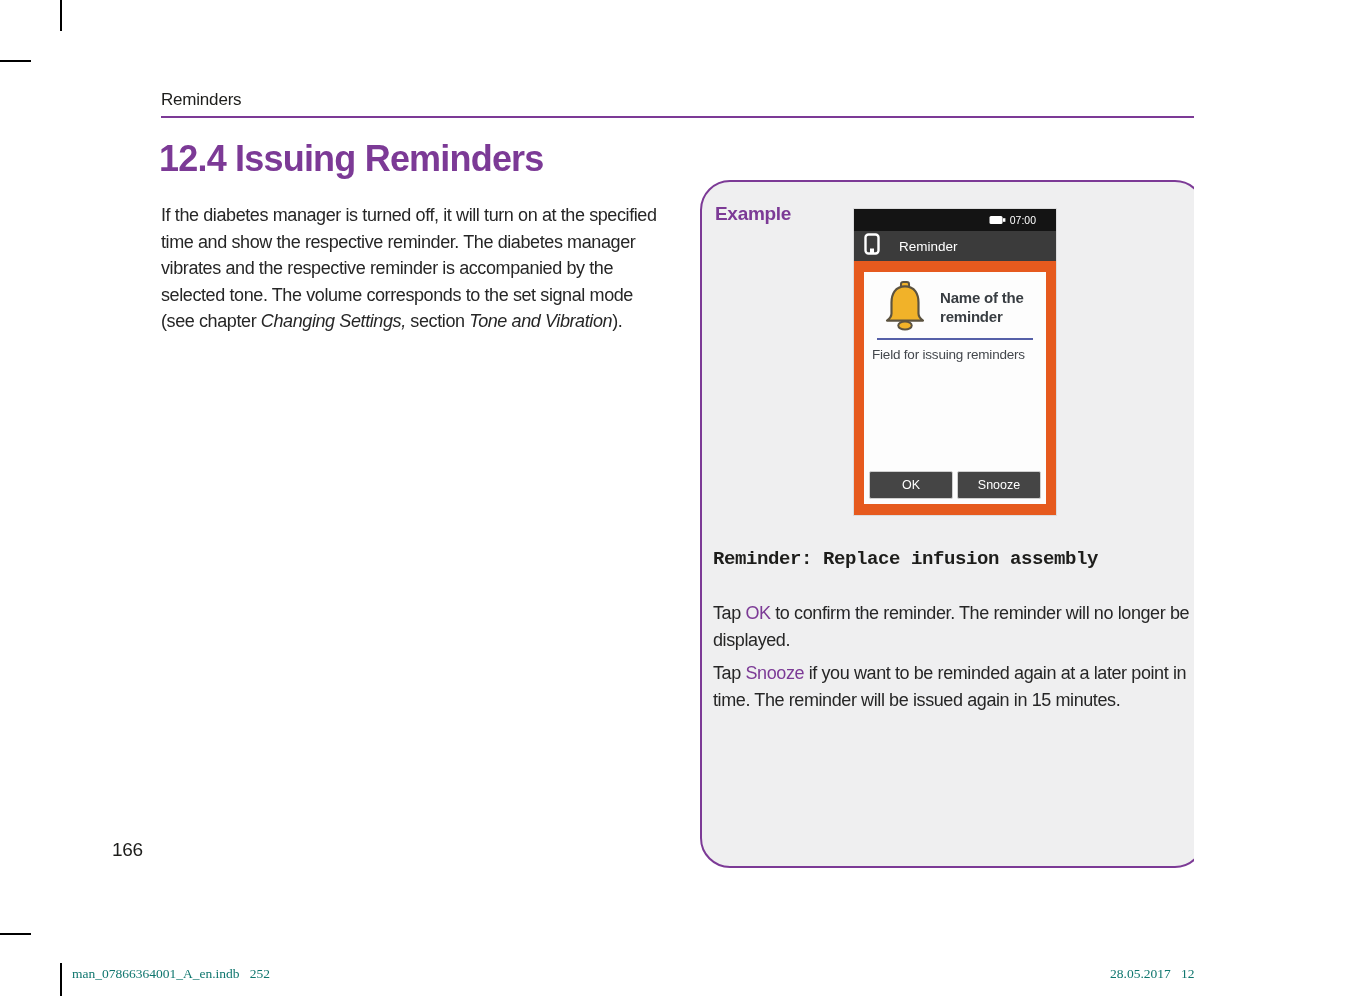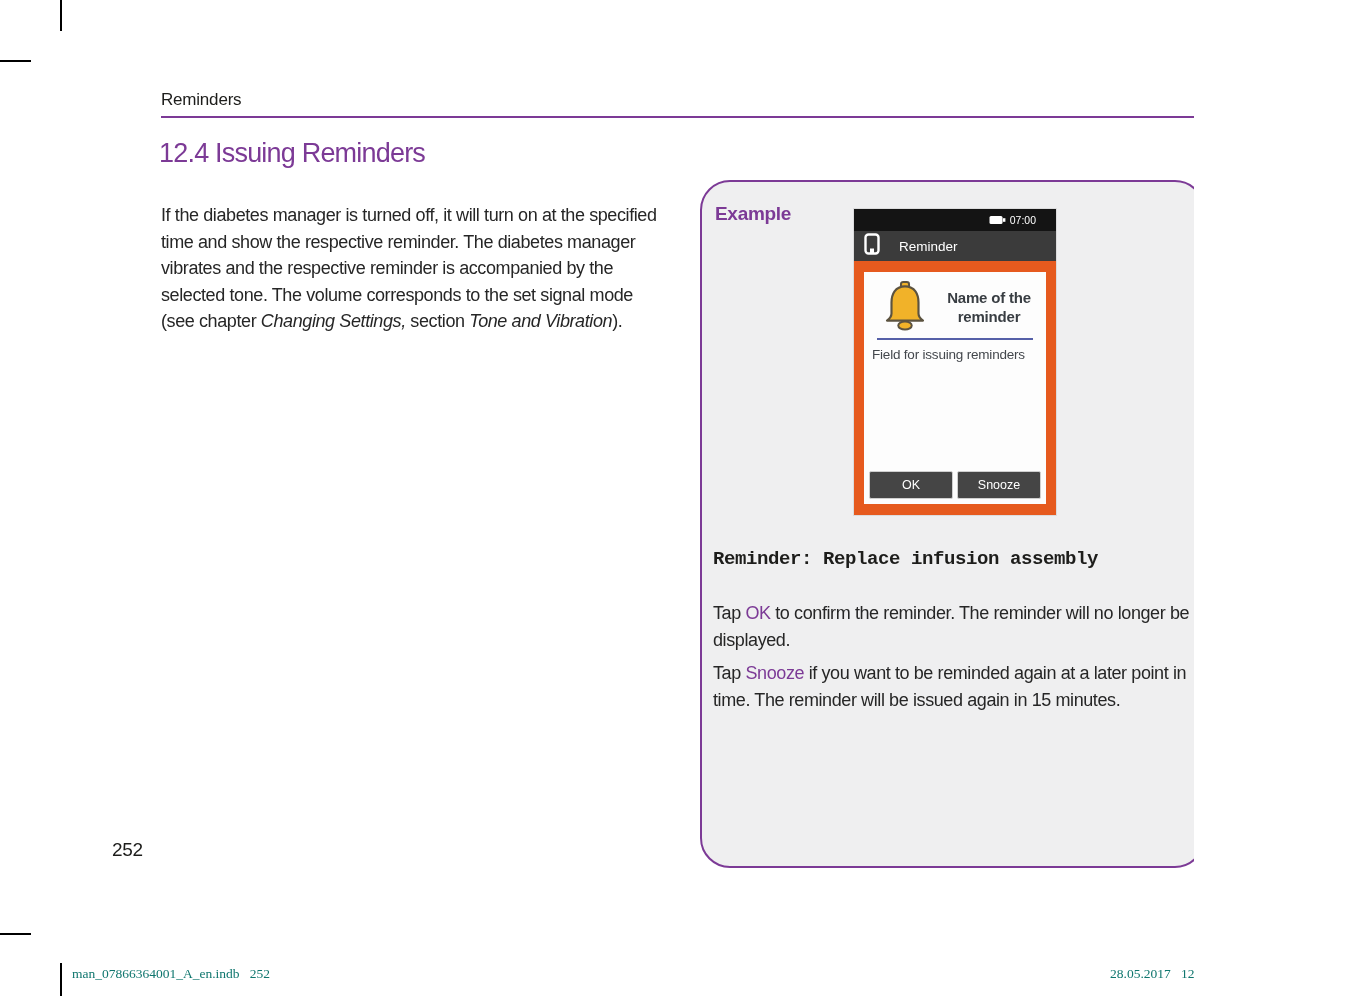--- a/index.html
+++ b/index.html
@@ -14,21 +14,21 @@
   .canvas{position:relative;width:1194px;height:996px;background:#ffffff;overflow:hidden;}
 
   
   .crop{position:absolute;background:#000;}
   .crop.v{width:1.5px;height:31px;}
   .crop.h{height:1.5px;width:31px;}
 
   
   .running-head{position:absolute;left:161px;top:90px;font-size:17px;color:#1d1d1b;letter-spacing:-0.2px;}
   .head-rule{position:absolute;left:161px;top:116px;width:1044px;height:2px;background:var(--accent);}
-  .section-title{position:absolute;left:159px;top:138px;font-size:27px;font-weight:normal;color:var(--accent);letter-spacing:-0.8px;}
+  .section-title{position:absolute;left:159px;top:138px;font-size:36px;font-weight:bold;color:var(--accent);letter-spacing:-0.8px;}
   .body-par{position:absolute;left:161px;width:500px;font-size:18px;line-height:26.5px;letter-spacing:-0.4px;color:var(--ink);}
   .par-1{top:202px;}
   .par-2{top:360px;}
   .page-number{position:absolute;left:112px;top:839px;font-size:19px;letter-spacing:-0.3px;color:#1d1d1b;}
 
   
   .example-box{position:absolute;left:700px;top:180px;width:505px;height:688px;background:#efeff0;border:2px solid var(--accent);border-radius:30px;}
   .example-label{position:absolute;left:13px;top:21px;font-size:19px;font-weight:bold;color:var(--accent);letter-spacing:-0.3px;}
   .caption-title{position:absolute;left:11px;top:366px;font-size:19px;font-weight:bold;color:#1d1d1b;letter-spacing:-0.4px;font-family:Liberation Mono, monospace;}
   .ex-par{position:absolute;left:11px;width:488px;font-size:18px;line-height:26.5px;letter-spacing:-0.4px;color:var(--ink);}
@@ -38,21 +38,21 @@
 
   
   .device{position:absolute;left:152px;top:27px;width:202px;height:306px;background:var(--orange);box-shadow:0 0 0 1px rgba(0,0,0,0.08);}
   .dev-status{position:absolute;left:0;top:0;width:100%;height:22px;background:#141414;display:flex;align-items:center;justify-content:flex-end;padding:0 20px;gap:4px;}
   .dev-time{color:#fff;font-size:10.5px;}
   .dev-header{position:absolute;left:0;top:22px;width:100%;height:30px;background:#3b3b3b;display:flex;align-items:center;gap:19px;padding:0 10px;}
   .dev-header-title{color:#fff;font-size:13.5px;}
   .dev-body{position:absolute;left:0;top:52px;width:100%;height:254px;background:var(--orange);}
   .dev-card{position:absolute;left:10px;top:11px;width:182px;height:232px;background:#fdfdfd;}
   .bell-wrap{position:absolute;left:14px;top:7px;width:54px;height:58px;}
-  .reminder-name{position:absolute;left:76px;top:16px;width:98px;font-size:15px;line-height:19px;font-weight:bold;color:#383d42;letter-spacing:-0.2px;text-align:center;}
+  .reminder-name{position:absolute;left:76px;top:16px;width:98px;font-size:15px;line-height:19px;font-weight:bold;color:#383d42;letter-spacing:-0.2px;}
   .card-sep{position:absolute;left:13px;right:13px;top:66px;height:1.5px;background:#5560a8;}
   .field-text{position:absolute;left:8px;top:75px;font-size:13.5px;color:#43474c;letter-spacing:-0.2px;}
   .dev-buttons{position:absolute;left:5px;right:5px;bottom:5px;display:flex;gap:4px;}
   .dev-btn{flex:1;height:28px;background:#454545;border:1px solid #cfcfcf;border-radius:2px;color:#fff;font-size:12.5px;display:flex;align-items:center;justify-content:center;}
 
   
   .footer-note{position:absolute;font-family:"Liberation Serif", serif;font-size:13.5px;color:#0f766e;white-space:pre;}
   .footer-left{left:72px;top:966px;}
   .footer-right{left:1110px;top:966px;}
 </style>
@@ -69,21 +69,21 @@
   <div class="crop v" style="left:60px;top:963px;height:33px;"></div>
   <div class="crop h" style="left:1331px;top:933px;"></div>
   <div class="crop v" style="left:1300px;top:963px;height:33px;"></div>
 
   <div class="running-head">Reminders</div>
   <div class="head-rule"></div>
   <h1 class="section-title">12.4 Issuing Reminders</h1>
 
   <p class="body-par par-1"><span>If the diabetes manager is turned off, it will turn on at the specified time and show the respective reminder. The diabetes manager vibrates and the respective reminder is accompanied by the selected tone. The volume corresponds to the set signal mode (see chapter </span><span style="font-style: italic;">Changing Settings,</span><span> section </span><span style="font-style: italic;">Tone and Vibration</span><span>).</span></p>
 
-  <div class="page-number">252</div>
+  <div class="page-number">166</div>
 
   <div class="example-box">
     <div class="example-label">Example</div>
 
     <div class="device">
       <div class="dev-status">
         <span>
           <svg width="17" height="10" viewBox="0 0 17 10">
             <rect x="0.5" y="1" width="13" height="8" rx="1.5" fill="#ffffff"></rect>
             <rect x="13.8" y="3.2" width="2.6" height="3.6" fill="#ffffff"></rect>

